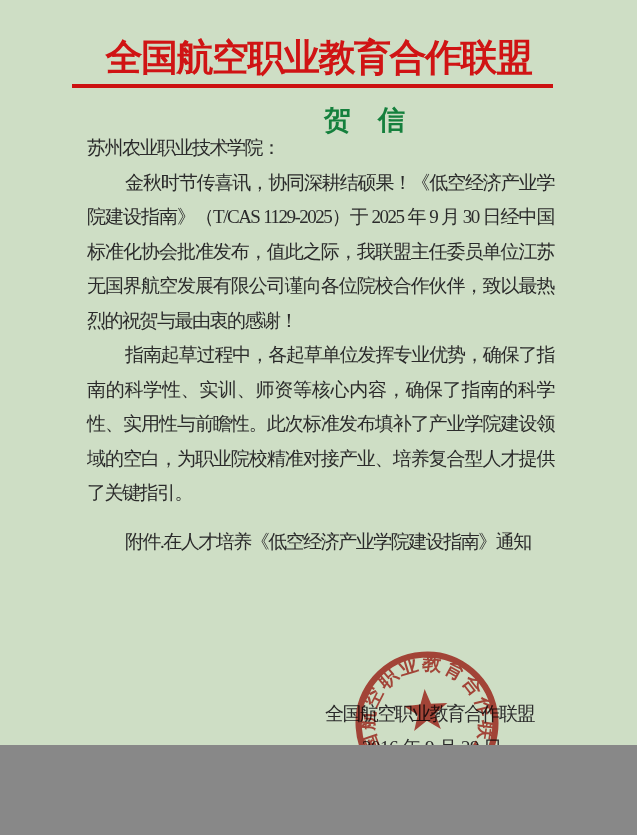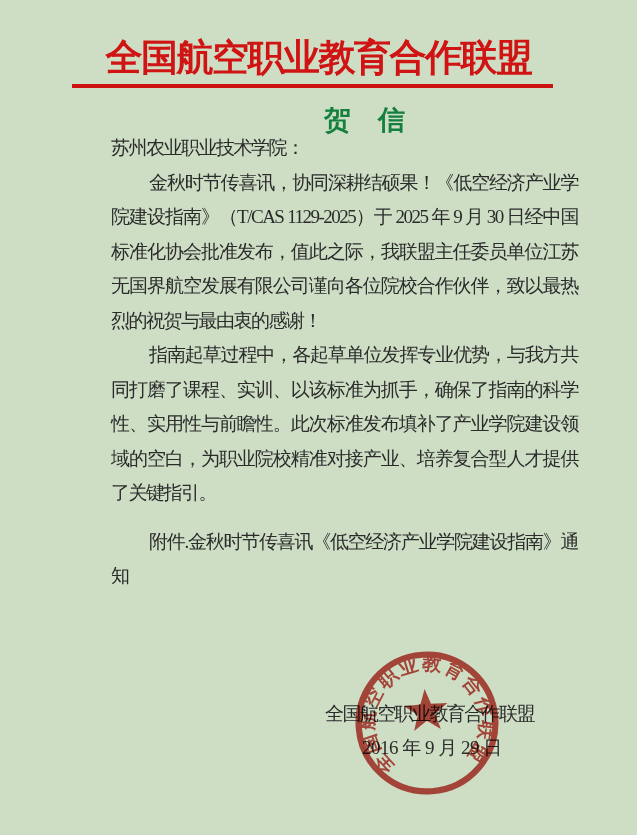--- a/index.html
+++ b/index.html
@@ -1,18 +1,18 @@
 <!DOCTYPE html>
 <html><head>
 <meta charset="utf-8">
 <style>
   html,body { margin:0; padding:0; background:#888; }
   .page {
     position:relative;
-    width:637px; height:835px;
+    width:637px; height:745px;
     margin:0 auto;
     background:#cedec5;
     overflow:hidden;
     font-family:"Liberation Serif","DejaVu Serif",serif;
     color:#2b2b2b;
   }
   .org-title {
     position:absolute; top:33px; left:0; width:100%;
     text-align:center;
     font-family:"Liberation Sans","DejaVu Sans",sans-serif;
@@ -36,21 +36,20 @@
     white-space:nowrap;
     margin-left:46px;
   }
   .body-text {
     position:absolute; left:87px; top:131px; width:467px;
     font-size:19px;
     line-height:34.5px;
     letter-spacing:-1.5px;
     text-align:justify;
     text-justify:inter-character;
-    margin-left:24px;
   }
   .body-text p { margin:0; text-indent:2em; }
   .body-text p.salutation { text-indent:0; }
   .body-text p.attachment { margin-top:14px; }
   .signature {
     position:absolute; left:325px; top:701px;
     font-size:19px; letter-spacing:-1.6px;
     white-space:nowrap;
   }
   .date-line {
@@ -78,22 +77,22 @@
 
   <div class="org-title">全国航空职业教育合作联盟</div>
 
   <div class="title-rule"></div>
 
   <div class="letter-heading">贺　信</div>
 
   <div class="body-text">
     <p class="salutation">苏州农业职业技术学院：</p>
     <p>金秋时节传喜讯，协同深耕结硕果！《低空经济产业学院建设指南》（T/CAS 1129-2025）于 2025 年 9 月 30 日经中国标准化协会批准发布，值此之际，我联盟主任委员单位江苏无国界航空发展有限公司谨向各位院校合作伙伴，致以最热烈的祝贺与最由衷的感谢！</p>
-    <p>指南起草过程中，各起草单位发挥专业优势，与我方共同打磨了课程、实训、以该标准为抓手，确保了指南的科学性、实用性与前瞻性。此次标准发布填补了产业学院建设领域的空白，为职业院校精准对接产业、培养复合型人才提供了关键指引。</p>
-    <p class="attachment">附件.金秋时节传喜讯《低空经济产业学院建设指南》通知</p>
+    <p>指南起草过程中，各起草单位发挥专业优势，确保了指南的科学性、实训、师资等核心内容，确保了指南的科学性、实用性与前瞻性。此次标准发布填补了产业学院建设领域的空白，为职业院校精准对接产业、培养复合型人才提供了关键指引。</p>
+    <p class="attachment">附件.在人才培养《低空经济产业学院建设指南》通知</p>
   </div>
 
   <div class="signature">全国航空职业教育合作联盟</div>
 
   <div class="date-line">2016 年 9 月 29 日</div>
 
   <svg class="stamp" viewBox="0 0 160 160" xmlns="http://www.w3.org/2000/svg">
     <circle cx="80" cy="80" r="72" fill="none" stroke="#c03028" stroke-width="6.5"></circle>
     <path id="ringPath" d="M 44 122.9 A 56 56 0 1 1 116 122.9" fill="none"></path>
     <text font-size="20" fill="#c03028" letter-spacing="2.5">

